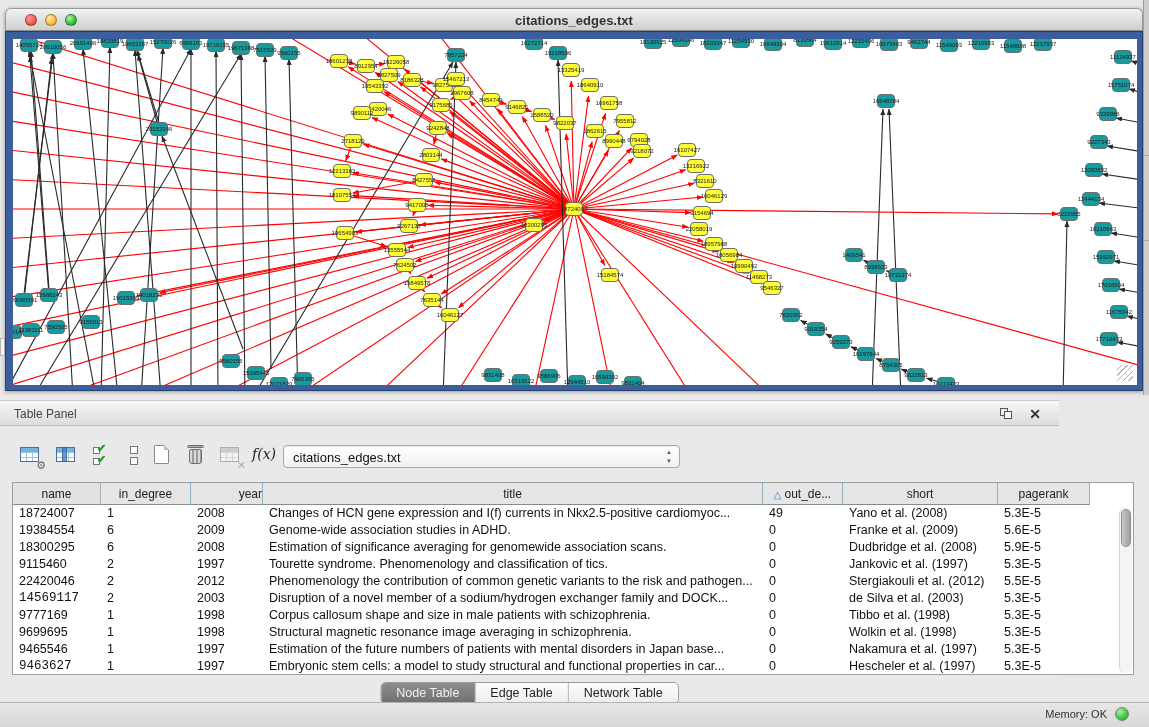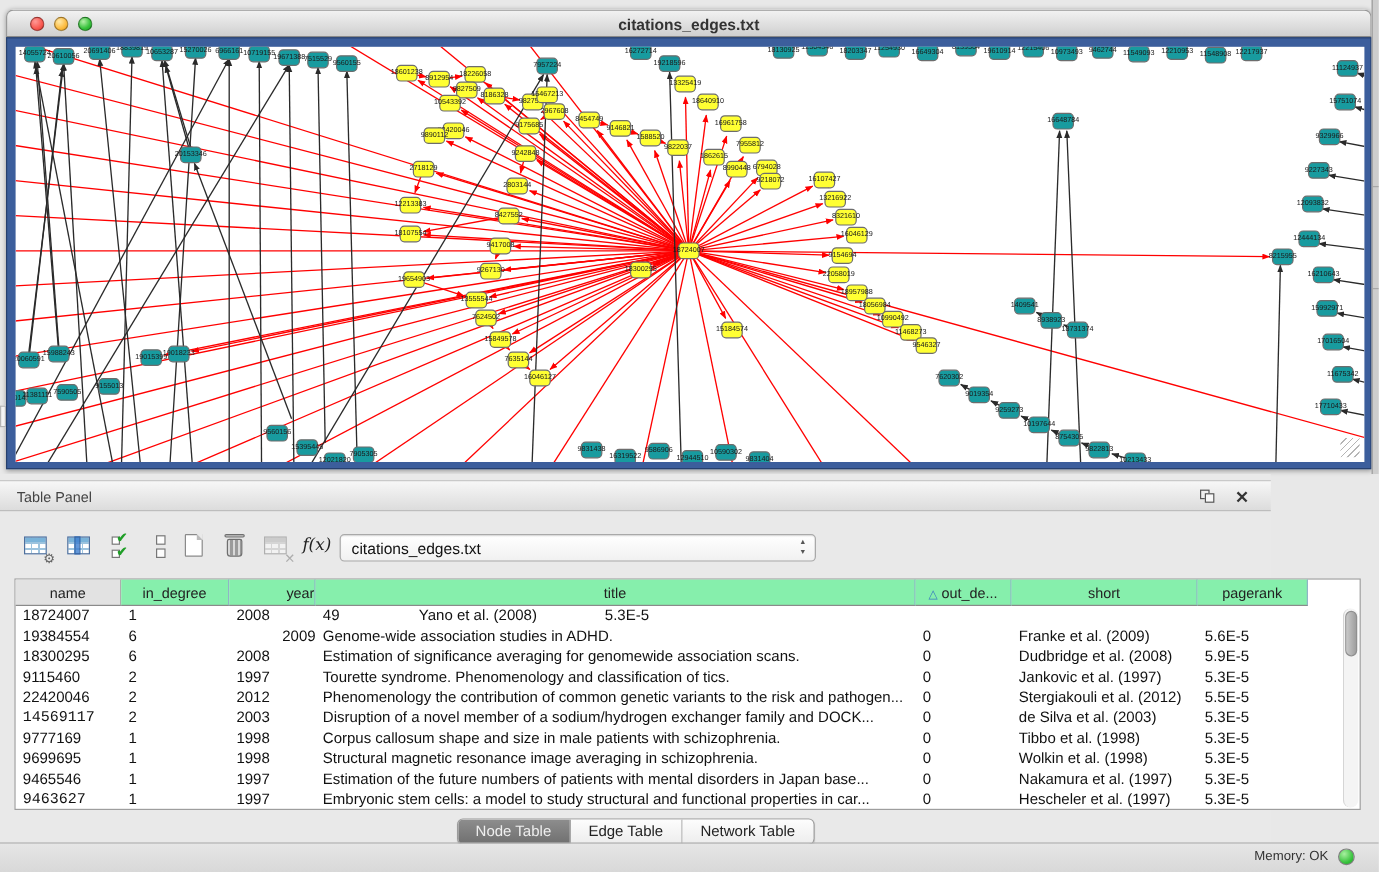--- a/index.html
+++ b/index.html
@@ -61,21 +61,21 @@
 
   .combo { position:absolute; left:283px; top:6px; width:397px; height:23px; background:linear-gradient(#ffffff,#f1f1f1);
       border:1px solid #a9a9a9; border-radius:4px; box-shadow:inset 0 1px 1px rgba(0,0,0,.08); }
   .combo-text { position:absolute; left:9px; top:4px; font-size:13px; color:#111; }
   .combo-arrows { position:absolute; right:7px; top:2px; font-size:6px; color:#555; line-height:9px; text-align:center; }
 
   
   .grid { position:absolute; left:12px; top:87px; width:1122px; height:193px; background:#fff; border:1px solid #9e9e9e; }
   .grid-header { position:absolute; left:0; top:0; width:100%; height:22px; display:flex; }
   .gh-cell { height:22px; font-size:12px; color:#222; text-align:center; line-height:22px;
-      background:#86efac; border-right:1px solid #8fb4c6; border-bottom:1px solid #8a8a8a; overflow:hidden; white-space:nowrap; }
+      background:#e5e5e5; border-right:1px solid #8fb4c6; border-bottom:1px solid #8a8a8a; overflow:hidden; white-space:nowrap; }
   .gh-cell.gray { background:#e2e2e2; border-right:1px solid #adadad; }
   .sort-tri { color:#3a7fbf; font-size:10px; margin-right:3px; }
   .grid-body { position:absolute; left:0; top:22px; width:100%; bottom:0; overflow:hidden; }
   .g-row { display:flex; height:17px; }
   .g-cell { font-size:12.5px; color:#111; line-height:17px; padding-left:6px; overflow:hidden; white-space:nowrap; }
   .vscroll { position:absolute; right:1px; top:24px; width:13px; height:166px; background:#f4f4f4; border-left:1px solid #d5d5d5; border-radius:7px; }
   .vthumb { position:absolute; left:1px; top:2px; width:10px; height:38px; border-radius:6px; background:linear-gradient(90deg,#c9c9c9,#9f9f9f); border:1px solid #909090; }
 
   
   .tabs { position:absolute; left:50%; transform:translateX(-50%); top:287px; height:22px; display:flex;
@@ -702,28 +702,29 @@
         <div class="gh-cell" style="width: 500px;">title</div>
         <div class="gh-cell" style="width: 80px;"><span class="sort-tri">△</span>out_de...</div>
         <div class="gh-cell" style="width: 155px;">short</div>
         <div class="gh-cell" style="width: 92px;">pagerank</div>
       </div>
     <div class="grid-body" id="grid-body">
         <div class="g-row">
           <div class="g-cell" style="width: 88px;">18724007</div>
           <div class="g-cell" style="width: 90px;">1</div>
           <div class="g-cell" style="width: 72px;">2008</div>
+          <div class="g-cell" style="width: 500px;">Changes of HCN gene expression and I(f) currents in Nkx2.5-positive cardiomyoc...</div>
           <div class="g-cell" style="width: 80px;">49</div>
           <div class="g-cell" style="width: 155px;">Yano et al. (2008)</div>
           <div class="g-cell" style="width: 92px;">5.3E-5</div>
         </div>
         <div class="g-row">
           <div class="g-cell" style="width: 88px;">19384554</div>
           <div class="g-cell" style="width: 90px;">6</div>
-          <div class="g-cell" style="width: 72px; text-align: right;">2009</div>
+          <div class="g-cell" style="width: 72px;">2009</div>
           <div class="g-cell" style="width: 500px;">Genome-wide association studies in ADHD.</div>
           <div class="g-cell" style="width: 80px;">0</div>
           <div class="g-cell" style="width: 155px;">Franke et al. (2009)</div>
           <div class="g-cell" style="width: 92px;">5.6E-5</div>
         </div>
         <div class="g-row">
           <div class="g-cell" style="width: 88px;">18300295</div>
           <div class="g-cell" style="width: 90px;">6</div>
           <div class="g-cell" style="width: 72px;">2008</div>
           <div class="g-cell" style="width: 500px;">Estimation of significance averaging for genomewide association scans.</div>

